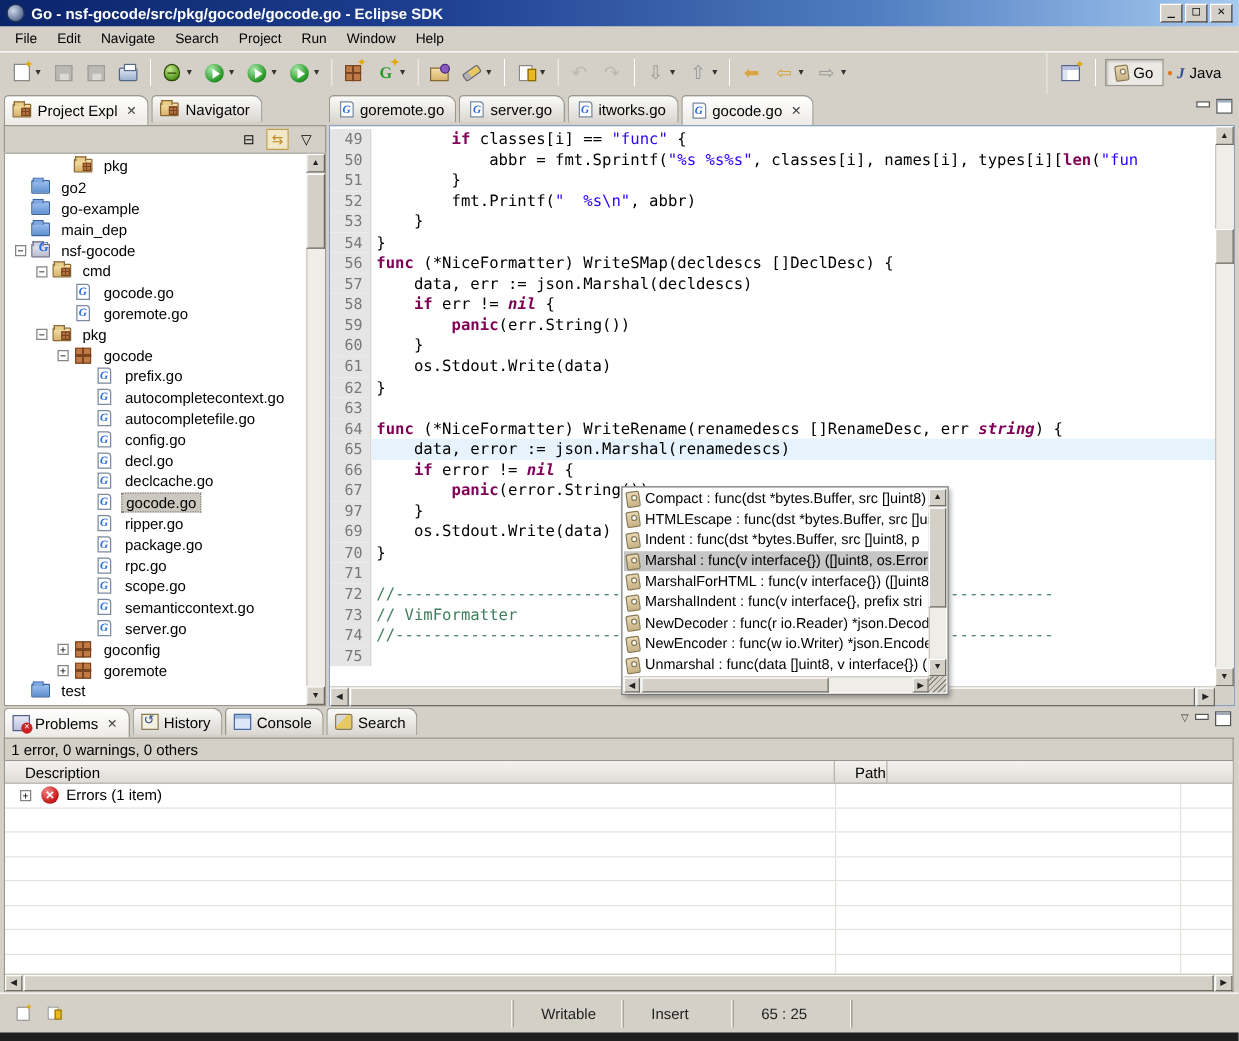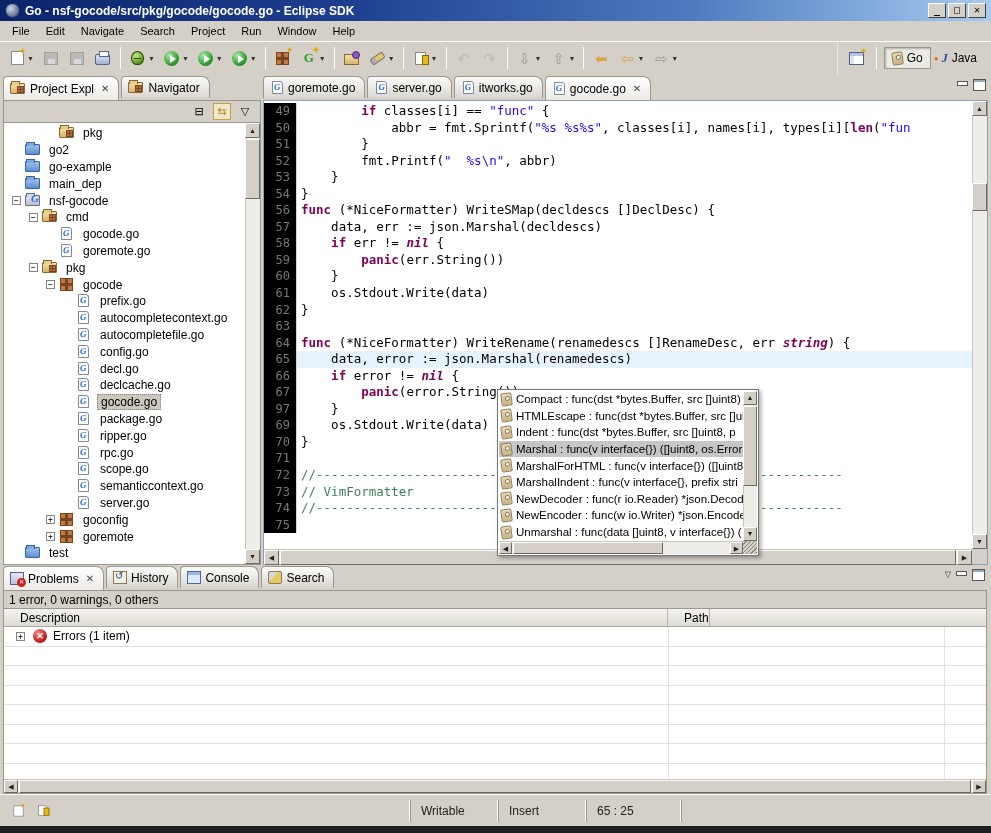--- a/index.html
+++ b/index.html
@@ -70,21 +70,21 @@
 .ic-projgo{position:absolute;left:0;top:1px;width:15px;height:11px;background:linear-gradient(#e8e8ee,#b8bcd0);border:1px solid #6a6a8a;border-radius:1px}
 .ic-projgo::before{content:"";position:absolute;left:0;top:-3px;width:7px;height:3px;background:#d0d4e4;border:1px solid #6a6a8a;border-bottom:none}
 .ic-projgo::after{content:"G";position:absolute;right:0;top:-4px;font:bold italic 11px "Liberation Serif",serif;color:#2a6adf}
 .ic-gofile{position:absolute;left:2px;top:0;width:11px;height:13px;background:#fff;border:1px solid #7a8aa0;border-radius:0 3px 0 0}
 .ic-gofile::after{content:"G";position:absolute;left:1px;top:0px;font:bold italic 9px "Liberation Serif",serif;color:#2a6adf}
 
 
 #editor{left:263px;top:76px;width:725px;height:489px}
 .editor-body{position:absolute;left:0;right:0;top:24px;bottom:0;border:1px solid #8aa0bc;background:#fff}
 .cline{height:16.55px;display:flex;white-space:pre;font-family:"DejaVu Sans Mono","Liberation Mono",monospace;font-size:12.5px;line-height:16.55px}
-.cline .lno{width:33px;flex:none;text-align:right;padding-right:6px;color:#787878;background:#000000;border-right:1px solid #d8d6d0;font-size:12px}
+.cline .lno{width:33px;flex:none;text-align:right;padding-right:6px;color:#787878;background:#e5e5e5;border-right:1px solid #d8d6d0;font-size:12px}
 .cline .ctext{flex:1;padding-left:4px}
 .cline.current .ctext{background:#e6f2fc}
 .tk-k{color:#7f0055;font-weight:bold}
 .tk-ki{color:#7f0055;font-weight:bold;font-style:italic}
 .tk-s{color:#2a00ff}
 .tk-c{color:#3f7f5f}
 
 
 .sb-v{position:absolute;top:0;bottom:15px;right:0;width:15px;background:#efede8;border-left:1px solid #c8c5bc}
 .sb-h{position:absolute;left:0;right:15px;bottom:0;height:15px;background:#efede8;border-top:1px solid #c8c5bc}
@@ -121,21 +121,21 @@
 .mini{width:14px;height:13px;position:relative;flex:none}
 .mi-problems{background:linear-gradient(#e8e8f4,#b9c2de);border:1px solid #56608a}
 .mi-problems::after{content:"✕";position:absolute;right:-3px;bottom:-3px;width:9px;height:9px;border-radius:50%;background:#cc2222;color:#fff;font-size:6px;line-height:9px;text-align:center}
 .mi-history{background:#f4f0e0;border:1px solid #8a7a54}
 .mi-history::after{content:"↺";position:absolute;left:1px;top:-2px;font-size:10px;color:#2a4a9a}
 .mi-console{background:#dce8f8;border:1px solid #4a6aa0;box-shadow:inset 0 3px #9ab8e0}
 .mi-search{background:linear-gradient(135deg,#d8d8d8 40%,#e8c860 40%);border:1px solid #8a7a54;border-radius:2px}
 
 
 #statusbar{position:absolute;left:0;right:0;top:794px;height:32px;border-top:1px solid #fff;display:flex;align-items:center}
-.sb-field{height:22px;display:flex;align-items:center;padding-left:10px;border-left:1px solid #9a978e;box-shadow:-1px 0 0 #fff;font-size:12px;color:#222}
+.sb-field{height:22px;display:flex;align-items:center;padding-left:22px;border-left:1px solid #9a978e;box-shadow:-1px 0 0 #fff;font-size:12px;color:#222}
 .trimicons{display:flex;gap:8px;align-items:center;padding-left:10px}
 .trimico{width:16px;height:16px;display:flex;align-items:center;justify-content:center;font-size:12px}
 #bottomstrip{position:absolute;left:0;right:0;top:826px;height:7px;background:#1e1e1e}
 
 
 .g-page{width:13px;height:14px;background:#fff;border:1px solid #888;border-radius:0 3px 0 0;position:relative}
 .g-page::after{content:"✦";position:absolute;right:-4px;top:-6px;color:#e0a800;font-size:9px}
 .g-floppy{width:14px;height:13px;background:#9aa0aa;border:1px solid #5a6070;position:relative}
 .g-floppy::after{content:"";position:absolute;left:3px;bottom:0;width:7px;height:5px;background:#e8e8e8}
 .g-print{width:15px;height:11px;background:linear-gradient(#dfe6f2,#9fb2d0);border:1px solid #52688a;border-radius:2px;position:relative;margin-top:3px}
@@ -478,29 +478,29 @@
             <span class="ic-gofile"></span>
           </span>
           <span class="tlabel">gocode.go</span>
         </div>
         <div class="trow">
           <span style="width: 59px; flex: 0 0 auto;"></span>
           <span class="noexp"></span>
           <span class="ticon">
             <span class="ic-gofile"></span>
           </span>
+          <span class="tlabel">ripper.go</span>
+        </div>
+        <div class="trow">
+          <span style="width: 59px; flex: 0 0 auto;"></span>
+          <span class="noexp"></span>
+          <span class="ticon">
+            <span class="ic-gofile"></span>
+          </span>
           <span class="tlabel">package.go</span>
-        </div>
-        <div class="trow">
-          <span style="width: 59px; flex: 0 0 auto;"></span>
-          <span class="noexp"></span>
-          <span class="ticon">
-            <span class="ic-gofile"></span>
-          </span>
-          <span class="tlabel">ripper.go</span>
         </div>
         <div class="trow">
           <span style="width: 59px; flex: 0 0 auto;"></span>
           <span class="noexp"></span>
           <span class="ticon">
             <span class="ic-gofile"></span>
           </span>
           <span class="tlabel">rpc.go</span>
         </div>
         <div class="trow">

